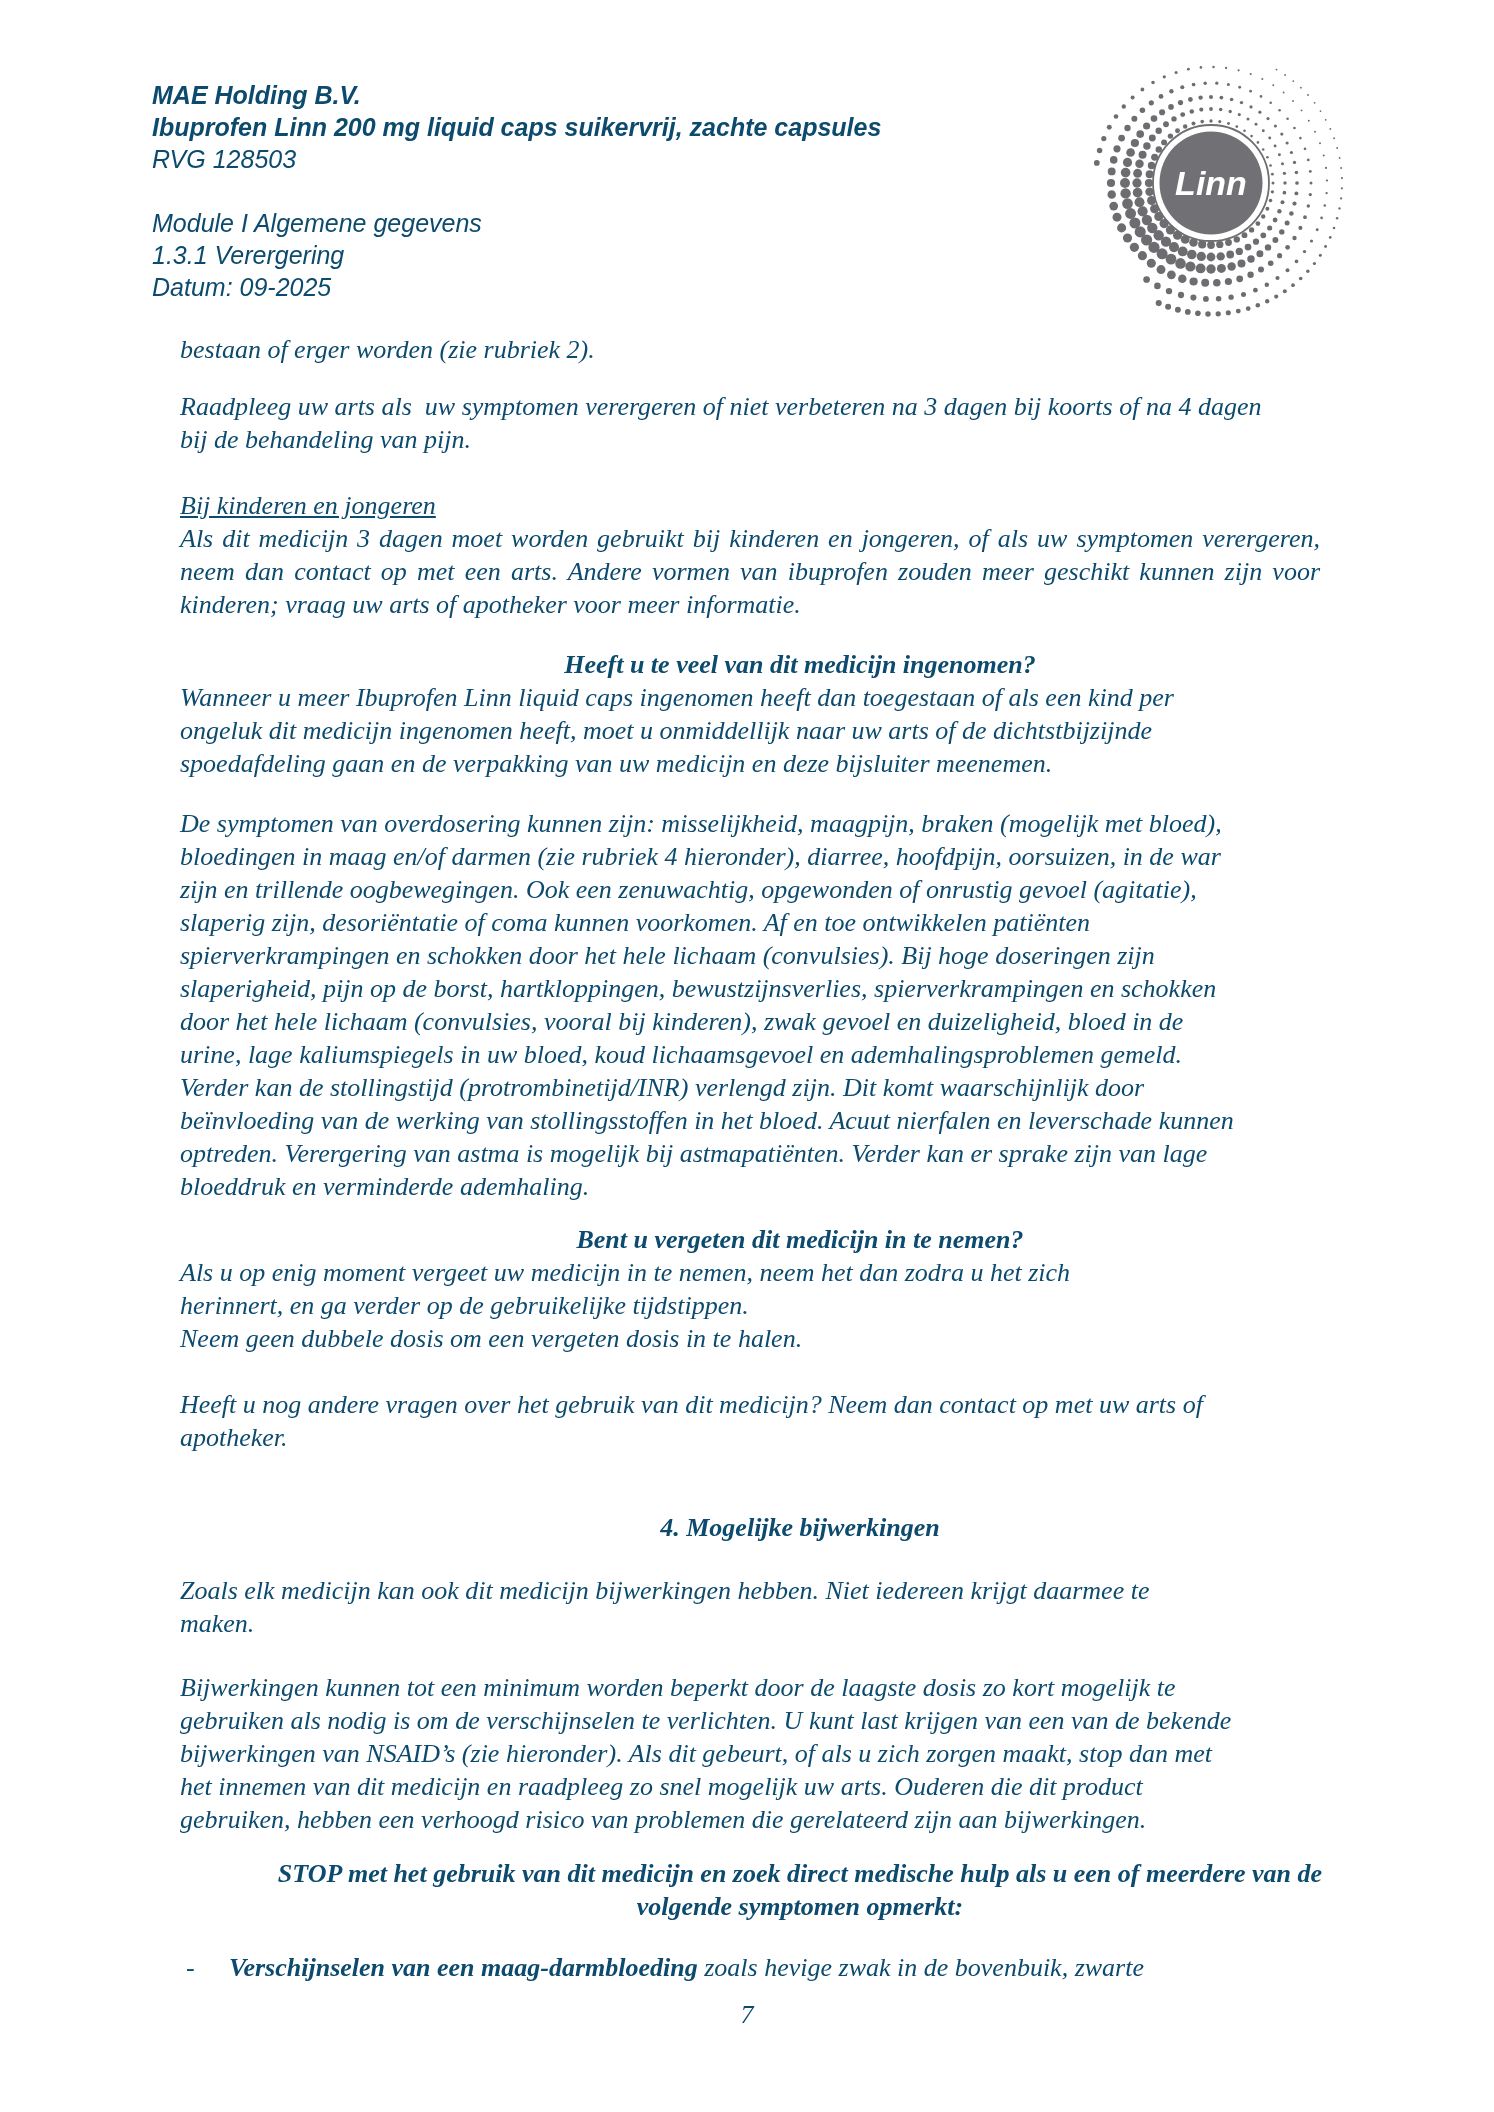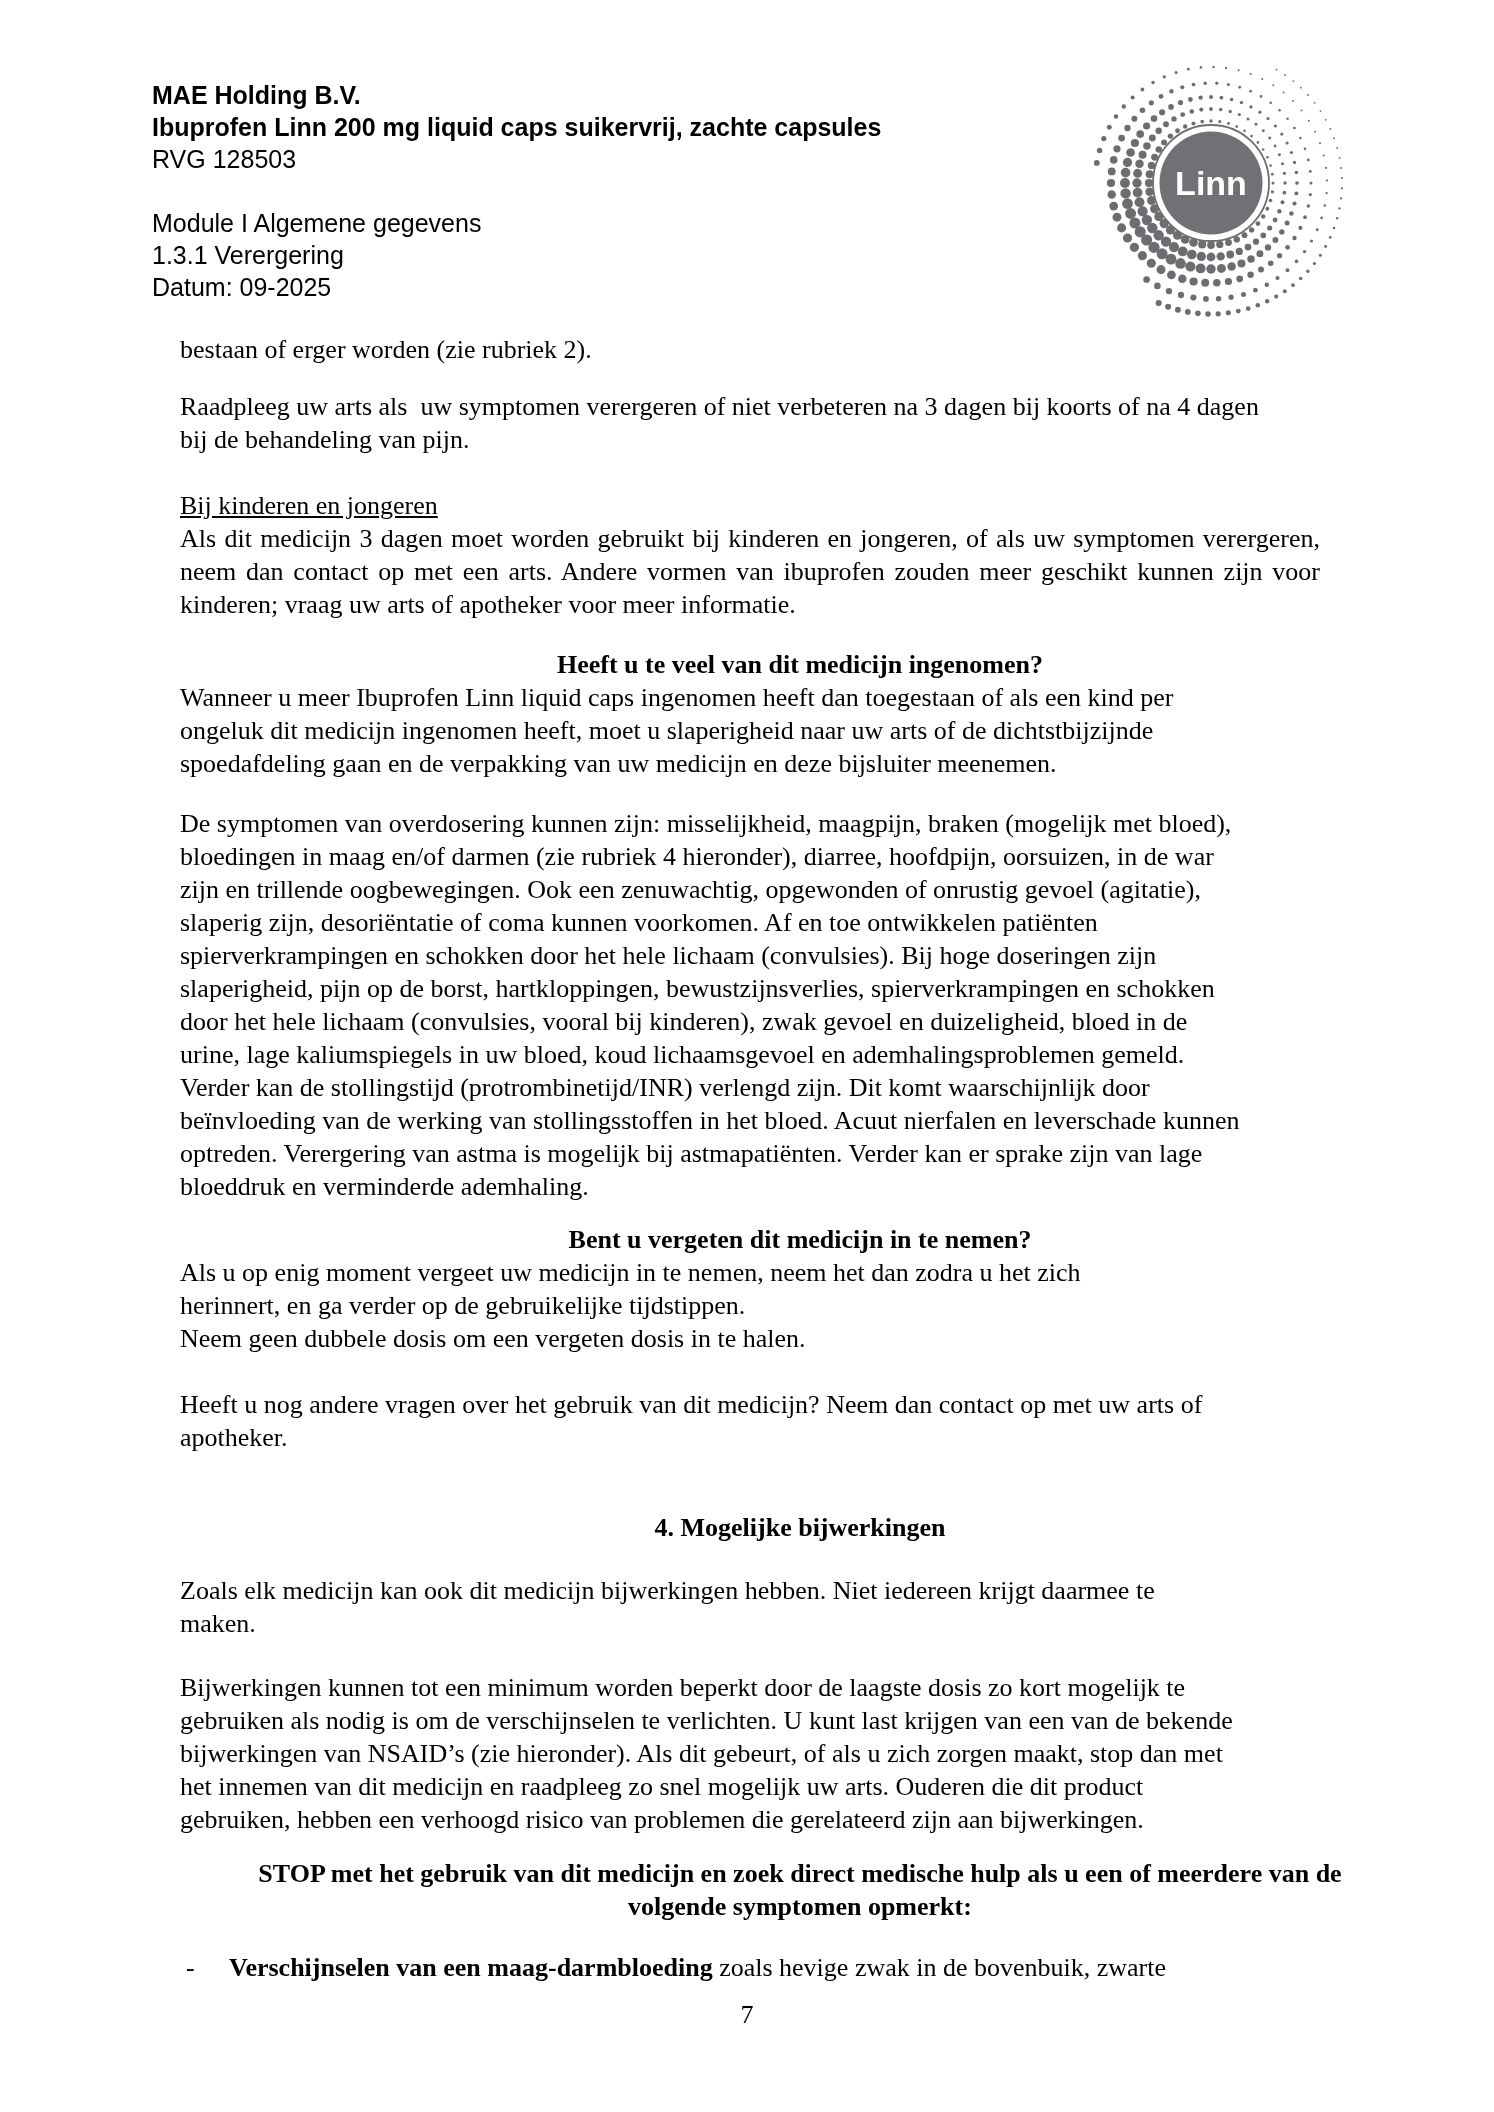--- a/index.html
+++ b/index.html
@@ -1,22 +1,23 @@
 <!DOCTYPE html>
 <html><head>
 <meta charset="utf-8">
 <style>
   html, body { margin: 0; padding: 0; background: #ffffff; }
   .page {
     position: relative;
     width: 1494px;
     height: 2112px;
     background: #ffffff;
-    color: #000000;
+    color: #0c4a6e;
     overflow: hidden;
+    font-style: italic;
   }
   
   .hdr {
     position: absolute;
     left: 152px;
     top: 79px;
     font-family: "Liberation Sans", "DejaVu Sans", sans-serif;
     font-size: 25px;
     line-height: 32px;
     white-space: nowrap;
@@ -374,21 +375,21 @@
 
   <div class="t" style="top:333px">bestaan of erger worden (zie rubriek 2).</div>
   <div class="t" style="top:390px">Raadpleeg uw arts als&nbsp; uw symptomen verergeren of niet verbeteren na 3 dagen bij koorts of na 4 dagen
 bij de behandeling van pijn.</div>
 
   <div class="t underline" style="top:489px">Bij kinderen en jongeren</div>
   <div class="t justify" style="top:522px">Als dit medicijn 3 dagen moet worden gebruikt bij kinderen en jongeren, of als uw symptomen verergeren, neem dan contact op met een arts. Andere vormen van ibuprofen zouden meer geschikt kunnen zijn voor kinderen; vraag uw arts of apotheker voor meer informatie.</div>
 
   <div class="t bold" style="top:648px">Heeft u te veel van dit medicijn ingenomen?</div>
   <div class="t" style="top:681px">Wanneer u meer Ibuprofen Linn liquid caps ingenomen heeft dan toegestaan of als een kind per
-ongeluk dit medicijn ingenomen heeft, moet u slaperigheid naar uw arts of de dichtstbijzijnde
+ongeluk dit medicijn ingenomen heeft, moet u onmiddellijk naar uw arts of de dichtstbijzijnde
 spoedafdeling gaan en de verpakking van uw medicijn en deze bijsluiter meenemen.</div>
 
   <div class="t" style="top:807px">De symptomen van overdosering kunnen zijn: misselijkheid, maagpijn, braken (mogelijk met bloed),
 bloedingen in maag en/of darmen (zie rubriek 4 hieronder), diarree, hoofdpijn, oorsuizen, in de war
 zijn en trillende oogbewegingen. Ook een zenuwachtig, opgewonden of onrustig gevoel (agitatie),
 slaperig zijn, desoriëntatie of coma kunnen voorkomen. Af en toe ontwikkelen patiënten
 spierverkrampingen en schokken door het hele lichaam (convulsies). Bij hoge doseringen zijn
 slaperigheid, pijn op de borst, hartkloppingen, bewustzijnsverlies, spierverkrampingen en schokken
 door het hele lichaam (convulsies, vooral bij kinderen), zwak gevoel en duizeligheid, bloed in de
 urine, lage kaliumspiegels in uw bloed, koud lichaamsgevoel en ademhalingsproblemen gemeld.

